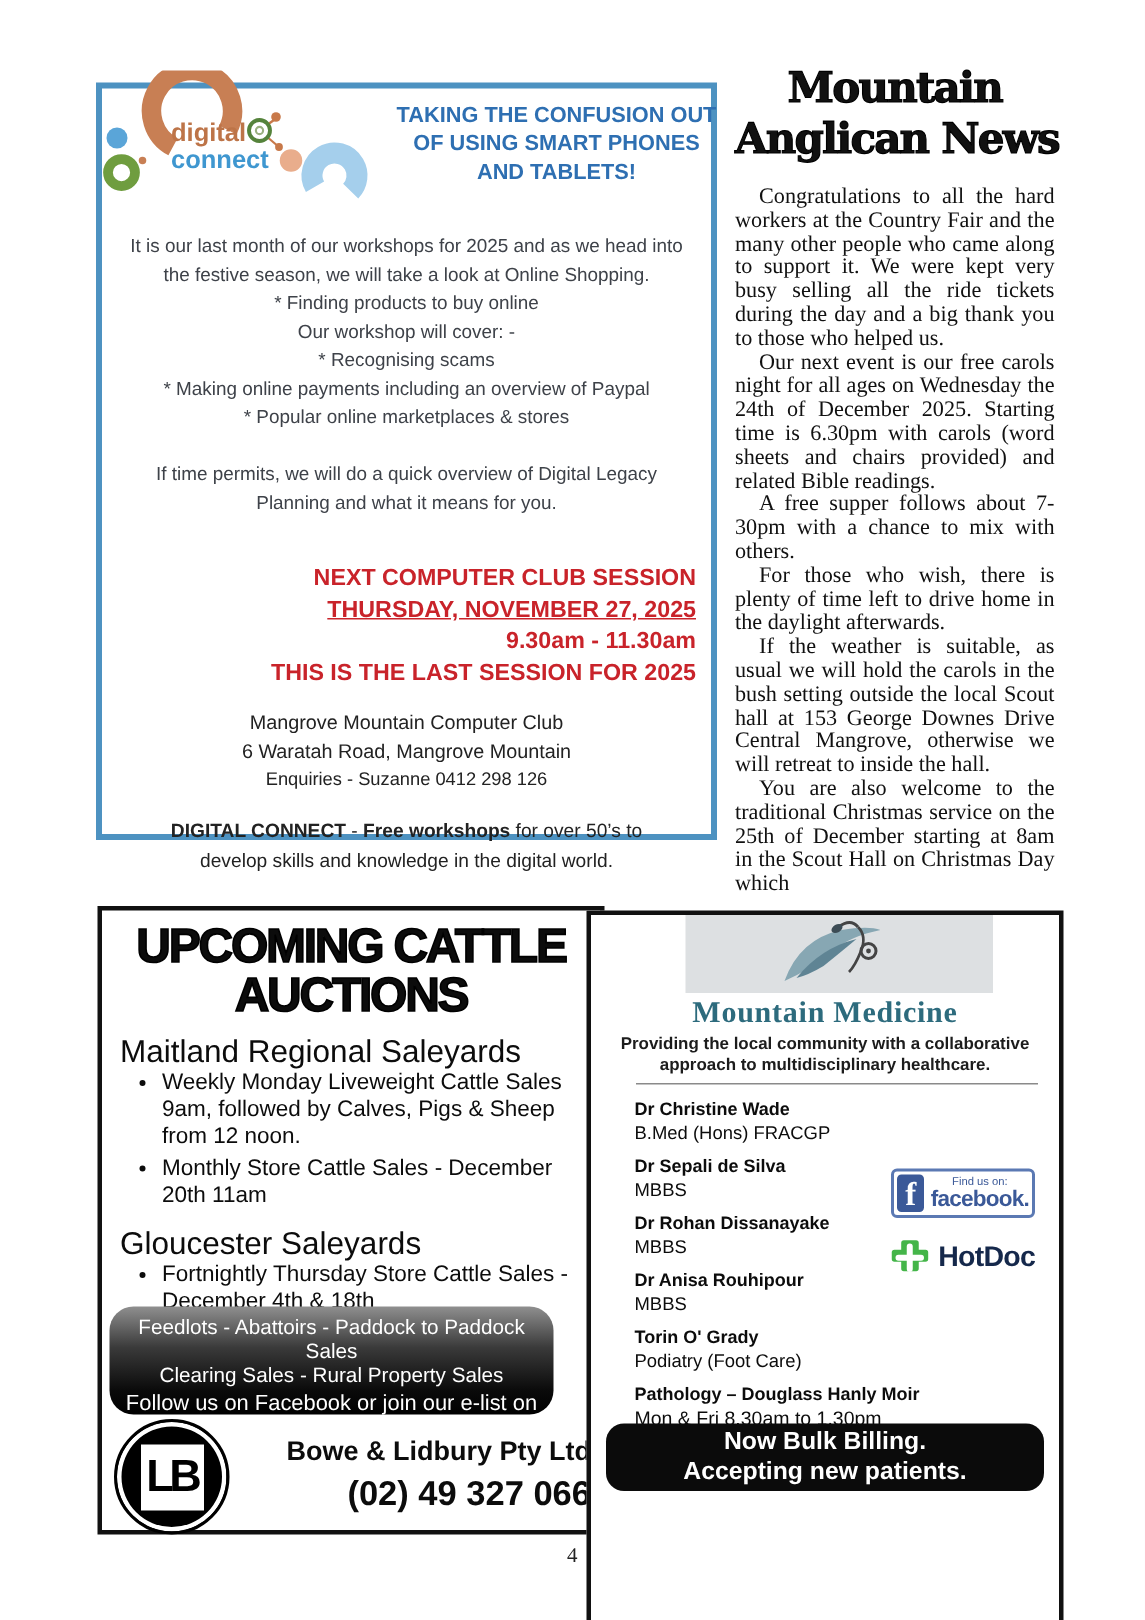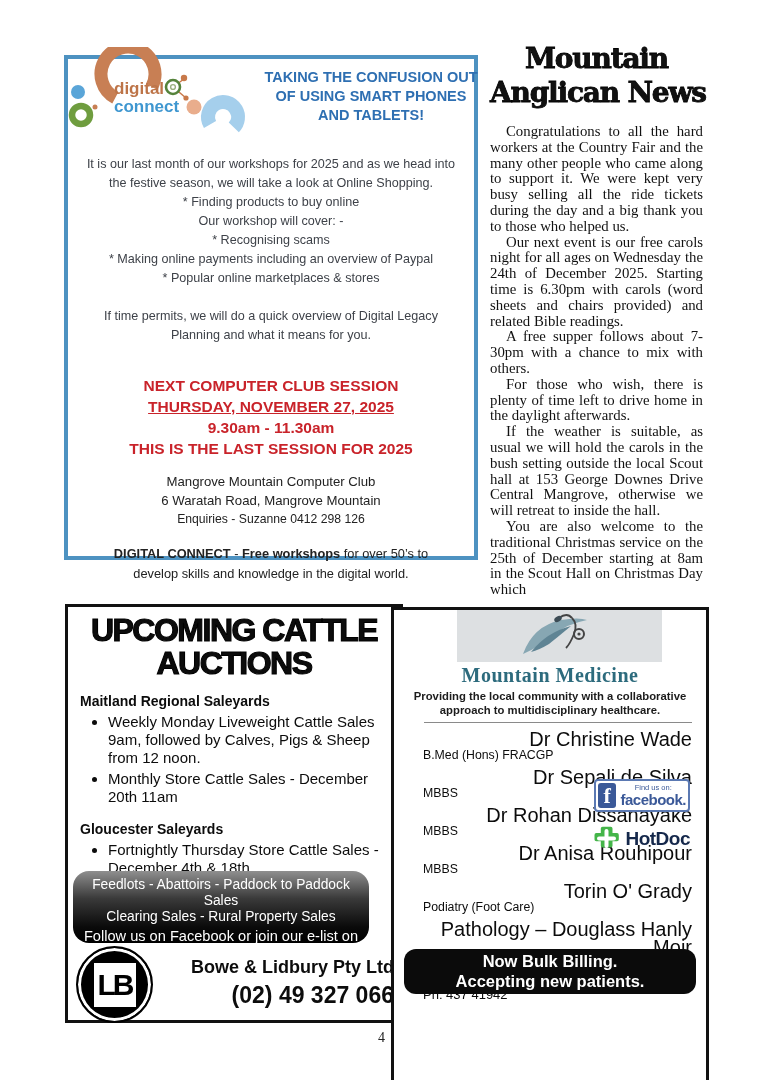--- a/index.html
+++ b/index.html
@@ -10,42 +10,42 @@
   .dc-box { position:absolute; left:64px; top:55px; width:414px; height:505px;
             border:4px solid #4d92c1; background:#fff; }
   .dc-logo { position:absolute; left:-2px; top:-12px; }
   .dc-word1 { font:bold 17px "Liberation Sans",sans-serif; fill:#bd7448; }
   .dc-word2 { font:bold 17px "Liberation Sans",sans-serif; fill:#3f97d0; }
   .dc-heading { position:absolute; left:190px; top:9px; width:226px; text-align:center;
                 color:#2e6fb2; font-weight:bold; font-size:14.5px; line-height:19px; }
   .dc-flow { position:absolute; left:10px; top:96px; right:10px; text-align:center;
              color:#3e4249; font-size:12.6px; line-height:19px; }
   .dc-extra { margin-top:19px; }
-  .dc-session { margin-top:30px; color:#c9232a; font-weight:bold; font-size:15.5px; line-height:21px; }
+  .dc-session { margin-top:30px; color:#c9232a; font-weight:bold; font-size:15.5px; line-height:21px;text-align:right; }
   .dc-session .u { text-decoration:underline; }
   .dc-contact { margin-top:13px; color:#222; font-size:13.2px; line-height:19px; }
   .dc-contact .small { font-size:12.2px; }
   .dc-footer { margin:15px auto 0; width:340px; color:#222; font-size:12.8px; line-height:20px; }
   .dc-footer b { font-weight:bold; }
 
   
   .news-col { position:absolute; left:490px; top:42px; width:213px; color:#111; }
   .news-title { text-align:center; font-family:"DejaVu Serif",serif; font-weight:bold;
                 font-size:28px; line-height:34px; letter-spacing:-1.2px; white-space:nowrap;
                 -webkit-text-stroke:0.8px #000; margin-bottom:14px; }
   .news-body p { font-family:"Liberation Serif",serif; font-size:14.8px; line-height:15.8px;
                  text-align:justify; text-indent:16px; }
 
   
   .cattle-box { position:absolute; left:65px; top:604px; width:338px; height:419px;
                 border:3px solid #111; background:#fff; color:#0c0c0c; }
   .c-title { margin-top:7px; text-align:center; font-weight:900; font-size:32px; line-height:33px;
              letter-spacing:-1.5px; -webkit-text-stroke:1.1px #000; }
   .c-sections { margin:12px 8px 0 12px; }
-  .c-head { font-weight:bold; font-size:14px; line-height:19px; }
+  .c-head { font-weight:normal; font-size:21px; line-height:19px; }
   .c-sections ul { margin:2px 0 0 0; padding-left:28px; }
   .c-sections li { font-size:15px; line-height:18px; margin-bottom:3px; }
   .c-sec2 { margin-top:14px; }
   .c-banner { position:absolute; left:5px; top:264px; width:296px; height:72px; border-radius:16px;
               background:linear-gradient(180deg,#8f8f8f 0%,#3a3a3a 38%,#0a0a0a 78%,#000 100%);
               color:#fff; text-align:center; padding-top:6px; }
   .c-banner .l1 { font-size:13.8px; line-height:16px; }
   .c-banner .l2 { font-size:14.6px; line-height:17px; margin-top:3px; }
   .c-logo-row { position:absolute; left:8px; top:339px; right:6px; height:78px; }
   .lb-badge { position:absolute; left:0; top:0; width:77px; height:77px; border-radius:50%;
@@ -61,21 +61,21 @@
   .med-box { position:absolute; left:391px; top:607px; width:318px; height:518px;
              border:3px solid #111; background:#fff; color:#0c0c0c; }
   .mm-band { position:absolute; left:63px; top:0; width:205px; height:52px; background:#dde0e2;
              display:flex; align-items:center; justify-content:center; }
   .mm-title { margin-top:54px; text-align:center; font-family:"Liberation Serif",serif;
               font-weight:bold; font-size:20px; line-height:22px; color:#2d6b7d; letter-spacing:0.5px; }
   .mm-tag { margin-top:3px; text-align:center; font-size:11.3px; line-height:14px; font-weight:600; color:#1c1c1c; }
   .mm-rule { border:none; border-top:1px solid #8a8a8a; margin:5px 14px 0 30px; }
   .mm-staff { margin:7px 14px 0 29px; }
   .mm-entry { margin-bottom:6px; }
-  .mm-name { font-weight:400; font-size:20px; line-height:18px;text-align:right; }
+  .mm-name { font-weight:700; font-size:12px; line-height:18px; }
   .mm-qual { font-size:12.3px; line-height:14px; }
   .mm-path-line { font-size:13px; line-height:15.5px; }
   .fb-badge { position:absolute; right:16px; top:169px; width:96px; height:33px; background:#fff;
               border:2px solid #5b79b3; border-radius:4px; display:flex; align-items:center; padding:2px; }
   .fb-f { width:25px; height:25px; background:#3b5998; border-radius:3px; color:#fff;
           font-weight:bold; font-size:22px; line-height:25px; text-align:center; font-family:"Liberation Serif",serif; }
   .fb-texts { margin-left:4px; }
   .fb-small { font-size:7.5px; line-height:8px; font-weight:normal; color:#3b5998;text-align:center; }
   .fb-big { font-size:15px; line-height:15px; font-weight:bold; color:#3b5998; letter-spacing:-0.5px; }
   .hotdoc { position:absolute; right:16px; top:215px; display:flex; align-items:center; }

